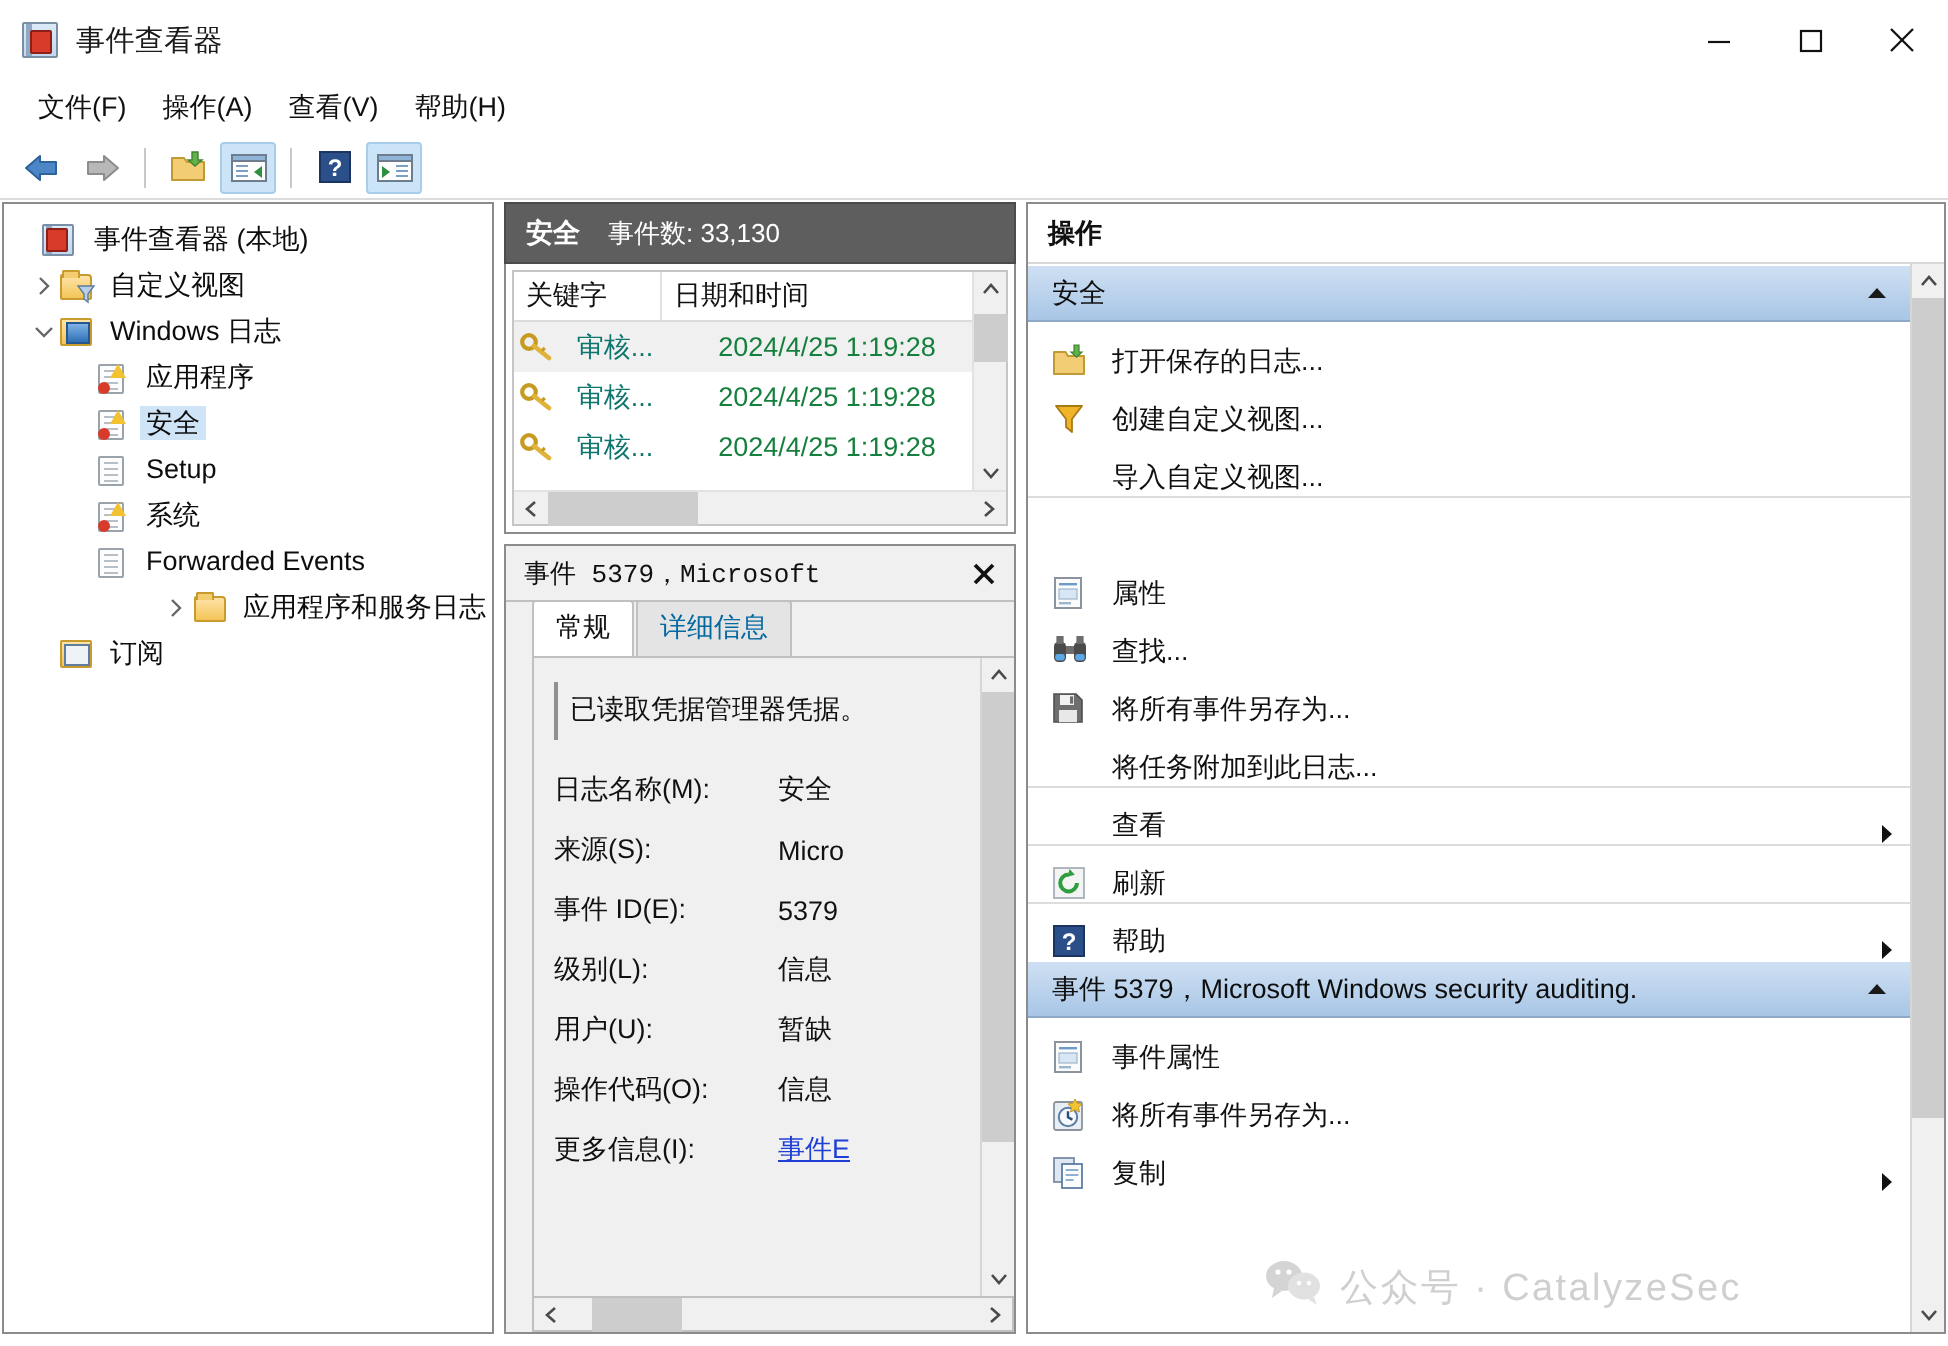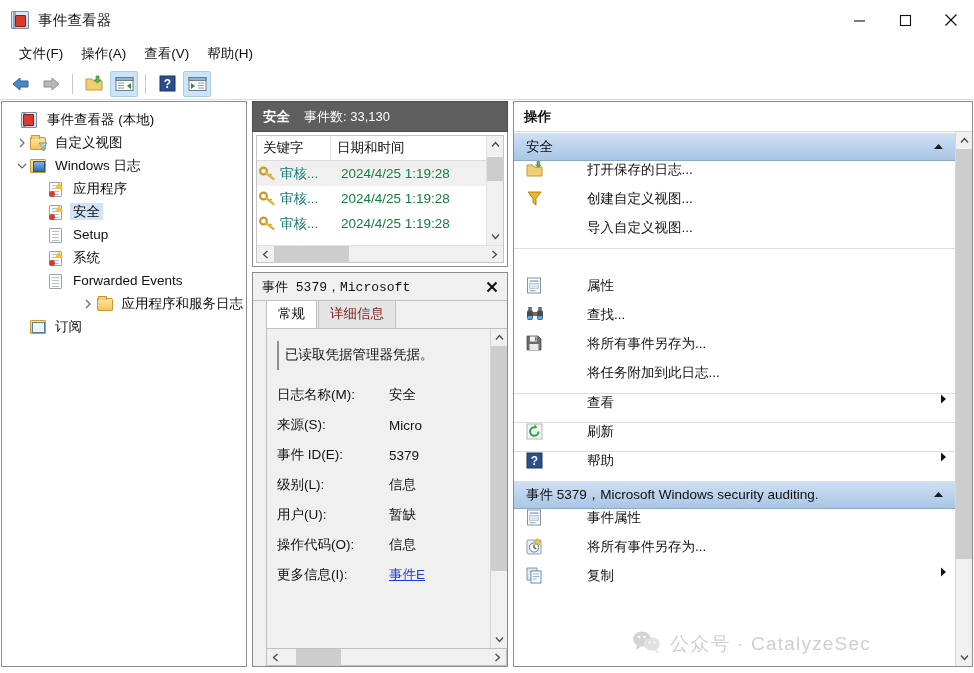--- a/index.html
+++ b/index.html
@@ -256,21 +256,21 @@
   }
   .detail-close {
     width: 18px; height: 18px; display:flex;align-items:center;justify-content:center;
     font-size: 14px; font-weight: bold; color: #111; cursor: default;
   }
   .tabs {
     display: flex; height: 27px; flex: 0 0 27px; align-items: flex-end;
     padding-left: 13px; background: #f0f0f0;
   }
   .tab {
-    font-size: 13.5px; color: #7f1d1d; padding: 4px 11px 5px 11px;
+    font-size: 13.5px; color: #0369a1; padding: 4px 11px 5px 11px;
     border: 1px solid #c0c0c0; border-bottom: none; cursor: default;
     background: #e4e4e4; margin-right: 1px;
     border-radius: 2px 2px 0 0;
   }
   .tab.active { background: #ffffff; color:#101010; }
   .detail-content {
     flex: 1 1 auto; display: flex; min-height: 0;
     margin: 0 0 0 13px; background: #f0f0f0;
     border: 1px solid #c0c0c0; border-right: none;
     overflow: hidden; position: relative;
@@ -311,23 +311,23 @@
     height: 29px; display: flex; align-items: center;
     padding: 0 10px 0 12px;
     background: linear-gradient(180deg,#cfe0f3 0%, #a8c6e6 100%);
     border-top: 1px solid #ffffff;
     border-bottom: 1px solid #8ea9c7;
     font-size: 13.5px; color: #0e0e0e; cursor: default;
   }
   .group-head .gh-text { flex: 1 1 auto; white-space: nowrap; overflow: hidden; }
   .group-head .gh-caret { flex: 0 0 14px; display:flex;align-items:center;justify-content:center;}
   .act-item {
-    height: 29px; display: flex; align-items: flex-start;
+    height: 29px; display: flex; align-items: flex-end;
     padding-left: 12px; font-size: 13.5px; color: #111;
-    cursor: default; position: relative; white-space: nowrap; gap: 31px;
+    cursor: default; position: relative; white-space: nowrap;
   }
   .act-item.sep { border-top: 1px solid #dcdcdc; }
   .act-ic { width: 22px; flex: 0 0 22px; height: 18px; position: relative; margin-right: 8px; }
   .act-txt { flex: 1 1 auto; overflow: hidden; }
   .act-arrow { flex: 0 0 18px; display:flex; align-items:center; justify-content:center; padding-right:6px; }
 
   
   .watermark {
     position: absolute; left: 118px; bottom: 8px;
     display: flex; align-items: center; gap: 8px;
@@ -531,21 +531,21 @@
     <div class="pane-mid">
 
       <div class="mid-header">
         <div class="h-name">安全</div>
         <div class="h-count">事件数: 33,130</div>
       </div>
 
       <div class="evlist-wrap">
         <div class="evlist-inner">
           <div style="flex:1 1 auto; display:flex; min-height:0;">
-            <div style="flex:1 1 auto; display:flex; flex-direction:column; min-width:0;">
+            <div style="flex:1 1 auto; display:flex; flex-direction:column; min-width:0;text-align:center;">
               <div class="evrow-head">
                 <div class="evcol c1">关键字</div>
                 <div class="evcol c2">日期和时间</div>
               </div>
               <div class="evbody">
                 <div class="evrow sel">
                   <div class="key-ic">
                     <svg width="17" height="15" viewBox="0 0 17 15">
                       <circle cx="4.5" cy="5" r="3.4" fill="none" stroke="#c79b22" stroke-width="2.1"></circle>
                       <path d="M7 7 L14.5 13" stroke="#e0b43c" stroke-width="2.4" stroke-linecap="round"></path>

